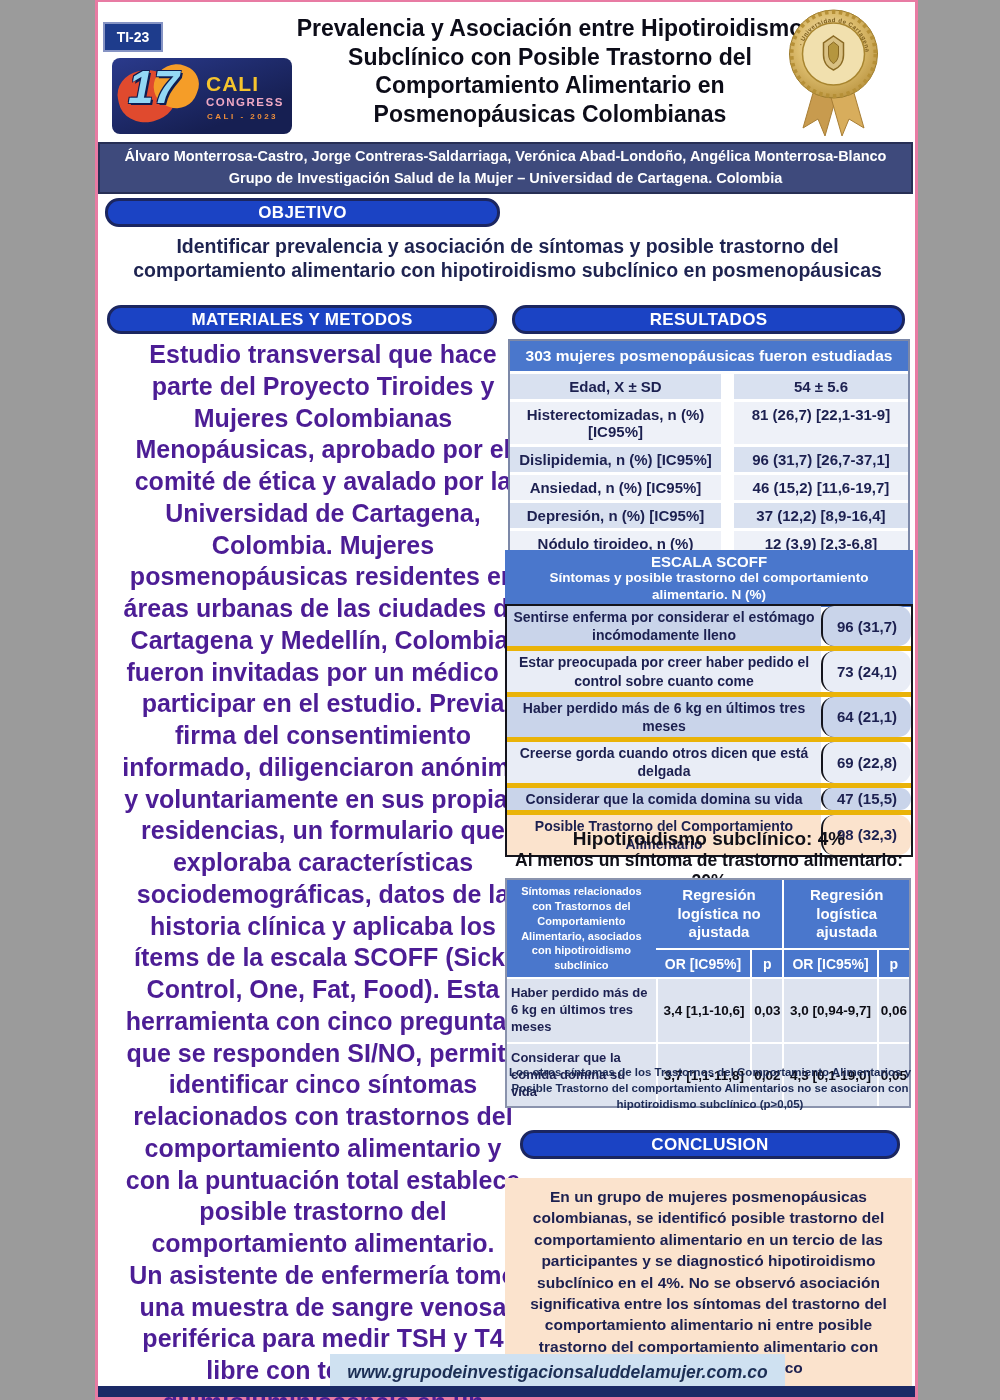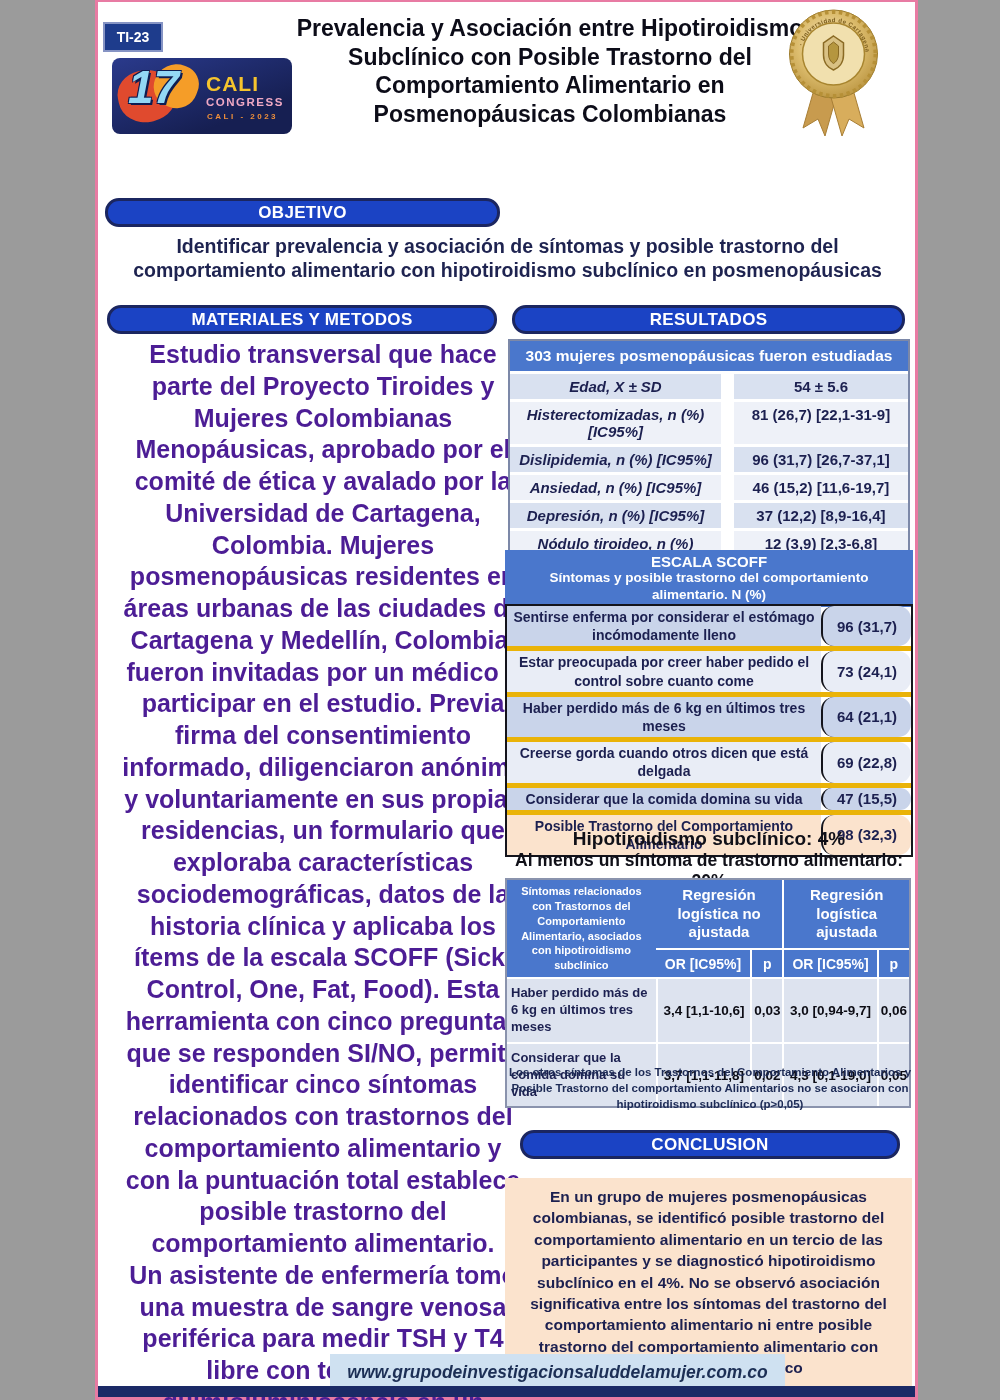--- a/index.html
+++ b/index.html
@@ -46,21 +46,21 @@
   .objetivo-text{left:12px;top:232px;width:795px;text-align:center;font-size:19.5px;font-weight:bold;color:#1e2350;line-height:1.25;}
 
   .metodos-body{left:2px;top:337px;width:406px;text-align:center;font-size:25px;font-weight:bold;color:#4c1d95;line-height:1.27;margin-left:20px;}
   .metodos-body p{margin:0;}
 
   
   .t1{left:410px;top:337px;width:402px;border:2px solid #7c88a8;background:#ffffff;box-sizing:border-box;}
   .t1-title{background:#4a77cc;color:#fff;font-weight:bold;font-size:15.5px;text-align:center;padding:6px 2px;}
   .t1-row{display:flex;margin-top:3px;}
   .t1-l,.t1-r{padding:4px 4px;font-size:15px;font-weight:bold;color:#1c2050;text-align:center;}
-  .t1-l{width:53%;box-sizing:border-box;margin-right:13px;font-style:italic;}
+  .t1-l{width:53%;box-sizing:border-box;margin-right:13px;}
   .t1-r{flex:1;}
   .bgA{background:#d9e1f0;} .bgB{background:#eef1f8;}
 
   
   .scoff-head{left:407px;top:548px;width:408px;background:#4a77cc;color:#fff;text-align:center;box-sizing:border-box;padding:3px 6px;}
   .scoff-title{font-size:15px;font-weight:800;}
   .scoff-sub{font-size:13.5px;font-weight:800;line-height:1.25;}
   .scoff{left:407px;top:602px;width:408px;border:2px solid #14141c;box-sizing:border-box;}
   .sc-row{display:flex;border-top:5px solid #eab308;}
   .sc-row:first-child{border-top:none;}
@@ -136,20 +136,24 @@
         <circle cx="48.5" cy="48" r="42" fill="none" stroke="#b69037" stroke-width="4" stroke-dasharray="3.5 3.5"></circle>
         <circle cx="48.5" cy="48" r="31" fill="#f1e0ae" stroke="#a8852f" stroke-width="1.5"></circle>
         <text font-size="6" font-weight="bold" fill="#7a5c1c" letter-spacing="0.5">
           <textPath href="#ctextFull" startOffset="8%">· Universidad de Cartagena ·</textPath>
         </text>
         <path d="M48.5 30 l10 7 v12 c0 8 -5 13 -10 15 c-5 -2 -10 -7 -10 -15 v-12 z" fill="#d9c184" stroke="#8a6a24" stroke-width="1.5"></path>
         <path d="M48.5 36 l5 4 v8 c0 5 -2.5 8 -5 9.5 c-2.5 -1.5 -5 -4.5 -5 -9.5 v-8 z" fill="#b5963f" stroke="#8a6a24" stroke-width="1"></path>
       </svg>
     </div>
 
+    <div class="abs authors">
+      <div>Álvaro Monterrosa-Castro, Jorge Contreras-Saldarriaga, Verónica Abad-Londoño, Angélica Monterrosa-Blanco</div>
+      <div>Grupo de Investigación Salud de la Mujer – Universidad de Cartagena. Colombia</div>
+    </div>
 
     <div class="abs pill pill-objetivo">OBJETIVO</div>
     <div class="abs objetivo-text">Identificar prevalencia y asociación de síntomas y posible trastorno del comportamiento alimentario con hipotiroidismo subclínico en posmenopáusicas</div>
 
     <div class="abs pill pill-metodos">MATERIALES Y METODOS</div>
     <div class="abs metodos-body">
       <p>Estudio transversal que hace parte del Proyecto Tiroides y Mujeres Colombianas Menopáusicas, aprobado por el comité de ética y avalado por la Universidad de Cartagena, Colombia. Mujeres posmenopáusicas residentes en áreas urbanas de las ciudades de Cartagena y Medellín, Colombia, fueron invitadas por un médico a participar en el estudio. Previa firma del consentimiento informado, diligenciaron anónima y voluntariamente en sus propias residencias, un formulario que exploraba características sociodemográficas, datos de la historia clínica y aplicaba los ítems de la escala SCOFF (Sick, Control, One, Fat, Food). Esta herramienta con cinco preguntas que se responden SI/NO, permite identificar cinco síntomas relacionados con trastornos del comportamiento alimentario y con la puntuación total establece posible trastorno del comportamiento alimentario.</p>
       <p>Un asistente de enfermería tomó una muestra de sangre venosa periférica para medir TSH y T4 libre con técnica de quimioluminiscencia en un equipo de tercera generación. Hipotiroidismo subclínico se definió con TSH &gt; 4,5 μUI/ml y T-4 libre entre 0,7-1,9ng/dL. El análisis estadístico se realizó con EPI-INFO-7. Se adelantó regresión logística ajustada y no ajustada para establecer asociación, OR [IC95%]. Variable dependiente (hipotiroidismo subclínico) y como variables independientes: los cinco ítems de la escala SCOFF y posible trastorno del comportamiento alimentario.</p>
       <p>El valor de p&lt;0,05 fue considerado estadísticamente significativo.</p>
     </div>

